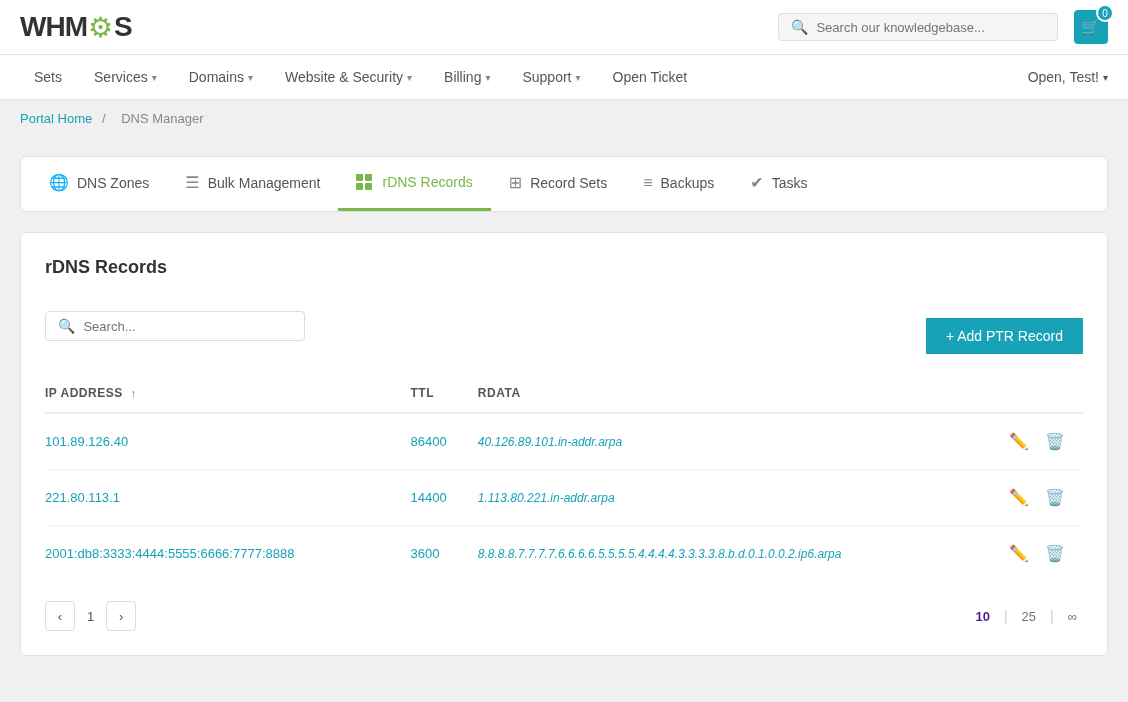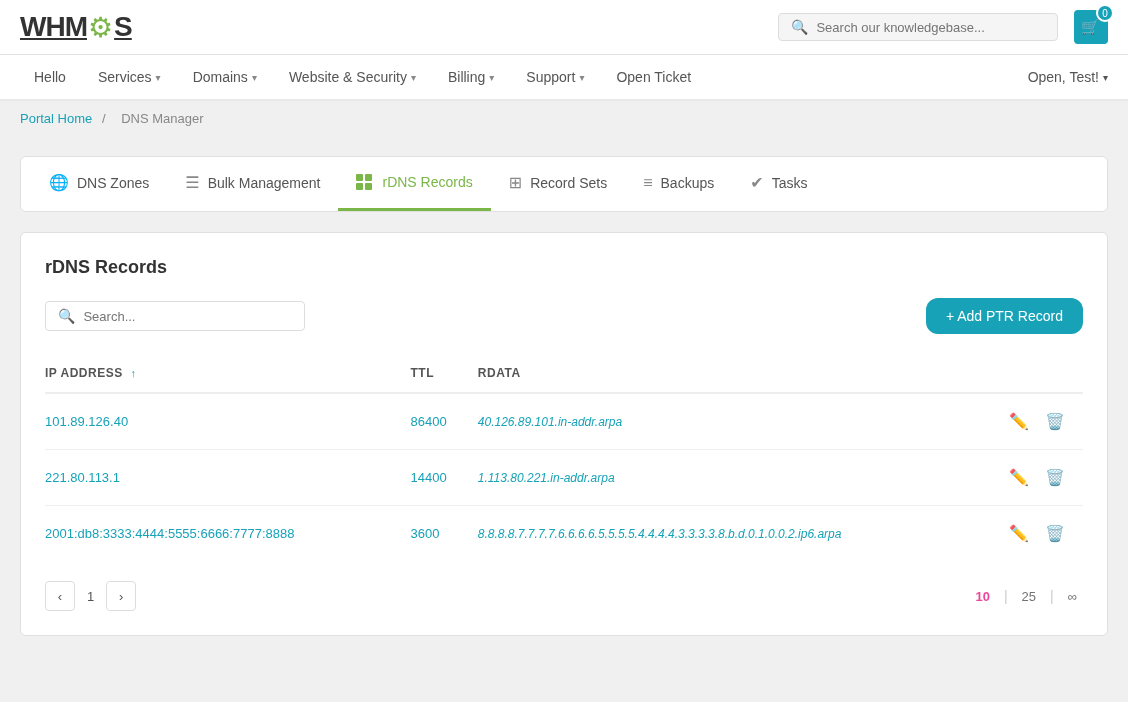--- a/index.html
+++ b/index.html
@@ -1,21 +1,21 @@
 <!DOCTYPE html>
 <html><head>
   <meta charset="utf-8">
   <style>
     * { box-sizing: border-box; margin: 0; padding: 0; }
     body { font-family: 'Segoe UI', Arial, sans-serif; font-size: 14px; background: #f0f0f0; color: #333; }
 
     
     .top-bar { background: #fff; padding: 10px 20px; display: flex; align-items: center; justify-content: space-between; border-bottom: 1px solid #e0e0e0; }
     .logo { display: flex; align-items: center; }
-    .logo-text { font-size: 28px; font-weight: bold; color: #333; letter-spacing: -1px; text-decoration: underline; }
+    .logo-text { font-size: 28px; font-weight: bold; color: #333; letter-spacing: -1px; }
     .logo-gear { color: #7ab648; font-size: 28px; margin: 0 1px; }
     .top-right { display: flex; align-items: center; gap: 16px; }
     .search-bar { display: flex; align-items: center; background: #f5f5f5; border: 1px solid #ddd; border-radius: 4px; padding: 5px 12px; width: 280px; }
     .search-bar input { border: none; background: transparent; outline: none; font-size: 13px; color: #999; width: 100%; }
     .search-icon { color: #aaa; margin-right: 8px; font-size: 14px; }
     .cart-btn { background: #17a2b8; border: none; border-radius: 4px; color: #fff; width: 34px; height: 34px; display: flex; align-items: center; justify-content: center; cursor: pointer; position: relative; font-size: 15px; }
     .cart-badge { position: absolute; top: -6px; right: -6px; background: #17a2b8; border: 2px solid #fff; border-radius: 50%; width: 18px; height: 18px; font-size: 10px; display: flex; align-items: center; justify-content: center; color: #fff; }
 
     
     .nav-bar { background: #fff; border-bottom: 2px solid #e8e8e8; padding: 0 20px; display: flex; align-items: center; justify-content: space-between; }
@@ -43,21 +43,21 @@
 
     
     .content-card { background: #fff; border-radius: 6px; border: 1px solid #e0e0e0; padding: 24px; }
     .content-title { font-size: 18px; font-weight: 600; color: #333; margin-bottom: 20px; }
 
     
     .action-row { display: flex; align-items: center; justify-content: space-between; margin-bottom: 24px; }
     .table-search { display: flex; align-items: center; background: #fff; border: 1px solid #ddd; border-radius: 4px; padding: 6px 12px; width: 260px; }
     .table-search input { border: none; outline: none; font-size: 13px; color: #999; width: 100%; background: transparent; }
     .table-search .s-icon { color: #aaa; margin-right: 8px; }
-    .add-btn { background: #17a2b8; color: #fff; border: none; border-radius: 12px; padding: 10px 20px; font-size: 14px; cursor: pointer; display: flex; align-items: center; gap: 6px; font-weight: 500; }
+    .add-btn { background: #17a2b8; color: #fff; border: none; border-radius: 0; padding: 10px 20px; font-size: 14px; cursor: pointer; display: flex; align-items: center; gap: 6px; font-weight: 500; margin-top: 20px; }
 
     
     table { width: 100%; border-collapse: collapse; }
     thead th { text-align: left; font-size: 12px; font-weight: 700; color: #555; text-transform: uppercase; letter-spacing: 0.5px; padding: 8px 12px 12px 0; border-bottom: 2px solid #eee; }
     th.sortable { cursor: pointer; }
     th .sort-arrow { color: #17a2b8; font-size: 11px; margin-left: 4px; }
     tbody tr { border-bottom: 1px solid #f0f0f0; }
     tbody tr:last-child { border-bottom: none; }
     tbody td { padding: 14px 12px 14px 0; font-size: 13px; color: #333; vertical-align: middle; margin-top: 40px; }
     td.ip-cell { color: #17a2b8; }
@@ -66,21 +66,21 @@
     td.actions-cell { text-align: right; white-space: nowrap; }
     .action-icon { background: none; border: none; cursor: pointer; color: #888; font-size: 16px; padding: 4px 6px; }
 
     
     .pagination-row { display: flex; align-items: center; justify-content: space-between; margin-top: 20px; }
     .page-controls { display: flex; align-items: center; gap: 8px; }
     .page-btn { background: none; border: 1px solid #ddd; border-radius: 4px; width: 30px; height: 30px; cursor: pointer; display: flex; align-items: center; justify-content: center; color: #555; font-size: 13px; }
     .page-num { font-size: 13px; color: #555; padding: 0 4px; }
     .page-size-controls { display: flex; align-items: center; gap: 8px; }
     .page-size-btn { background: none; border: none; cursor: pointer; font-size: 13px; padding: 4px 6px; }
-    .page-size-btn.active { color: #ec4899; font-weight: 600; }
+    .page-size-btn.active { color: #4c1d95; font-weight: 600; }
     .page-size-btn:not(.active) { color: #737373; }
     .page-size-divider { color: #ccc; }
   </style>
 </head>
 <body>
 
 <div class="top-bar">
   <div class="logo">
     <span class="logo-text" style="color:#333;">WHM</span>
     <span class="logo-gear">⚙</span>
@@ -93,21 +93,21 @@
     </div>
     <button class="cart-btn">
       🛒
       <span class="cart-badge">0</span>
     </button>
   </div>
 </div>
 
 <nav class="nav-bar">
   <div class="nav-left">
-    <a class="nav-item" href="#">Hello</a>
+    <a class="nav-item" href="#">Sets</a>
     <a class="nav-item" href="#">Services <span class="caret">▾</span></a>
     <a class="nav-item" href="#">Domains <span class="caret">▾</span></a>
     <a class="nav-item" href="#">Website &amp; Security <span class="caret">▾</span></a>
     <a class="nav-item" href="#">Billing <span class="caret">▾</span></a>
     <a class="nav-item" href="#">Support <span class="caret">▾</span></a>
     <a class="nav-item" href="#">Open Ticket</a>
   </div>
   <div class="nav-right">
     <span>Open, Test!</span>
     <span style="font-size:10px;">▾</span>

